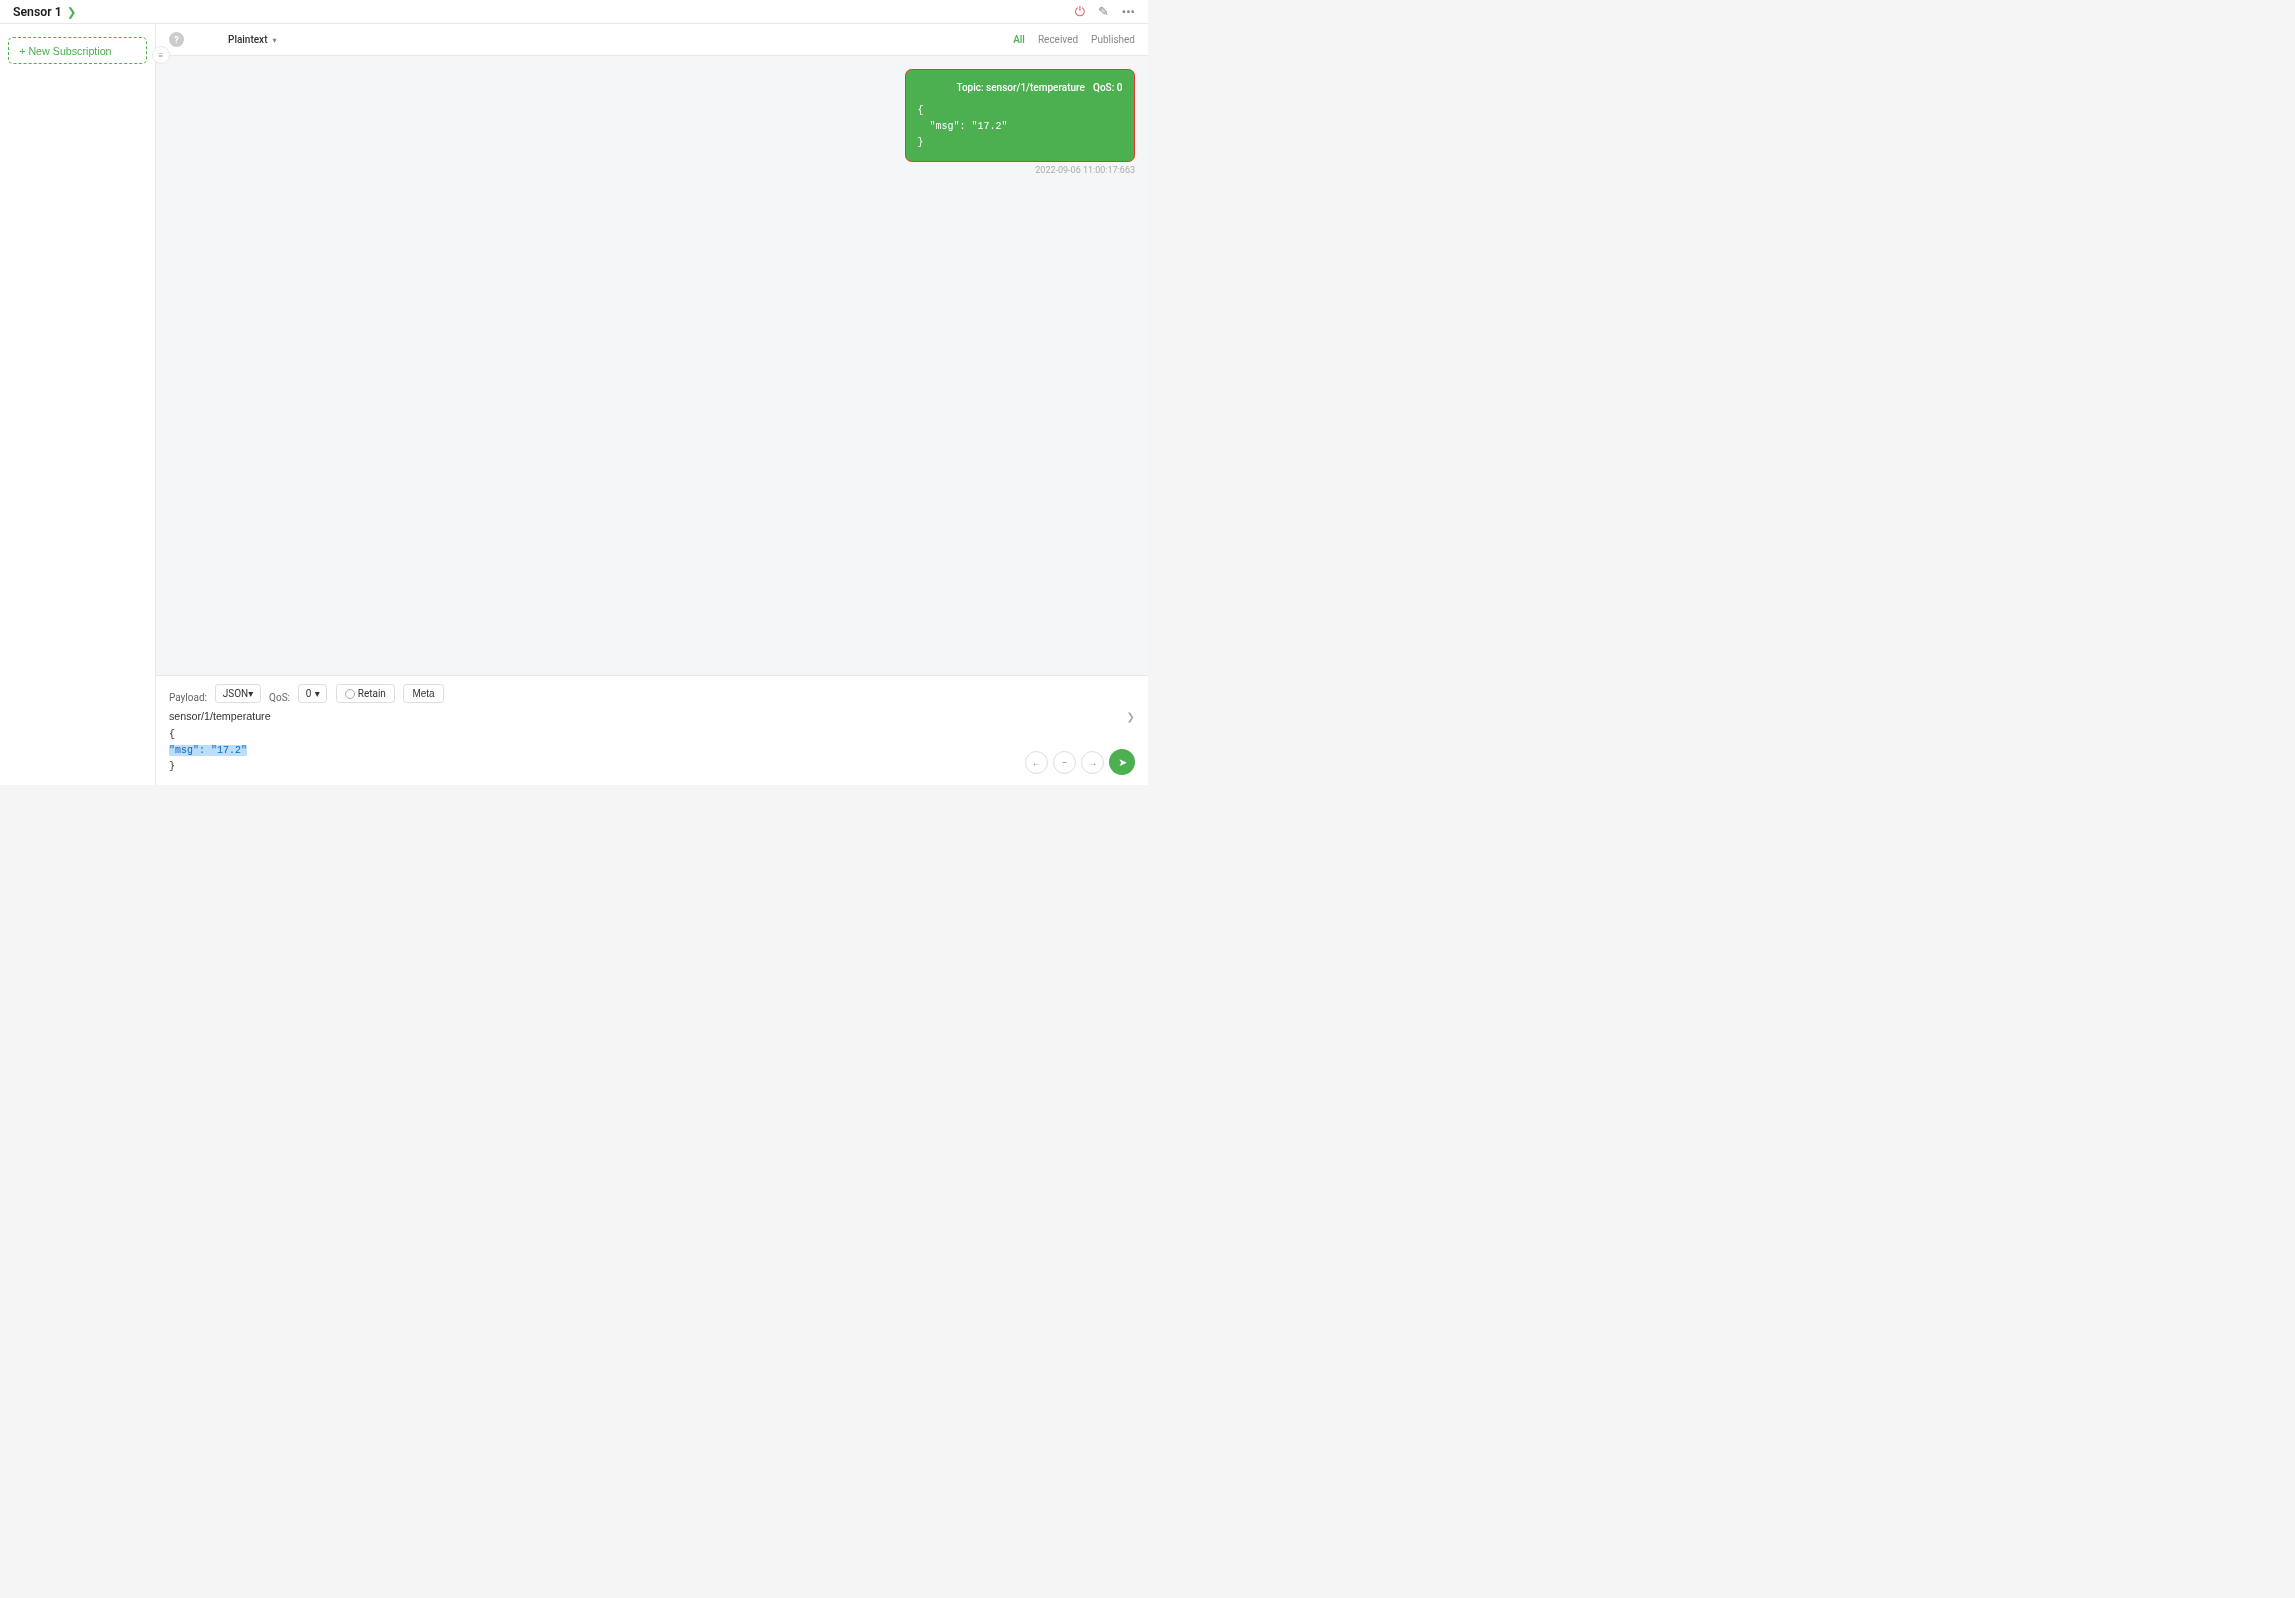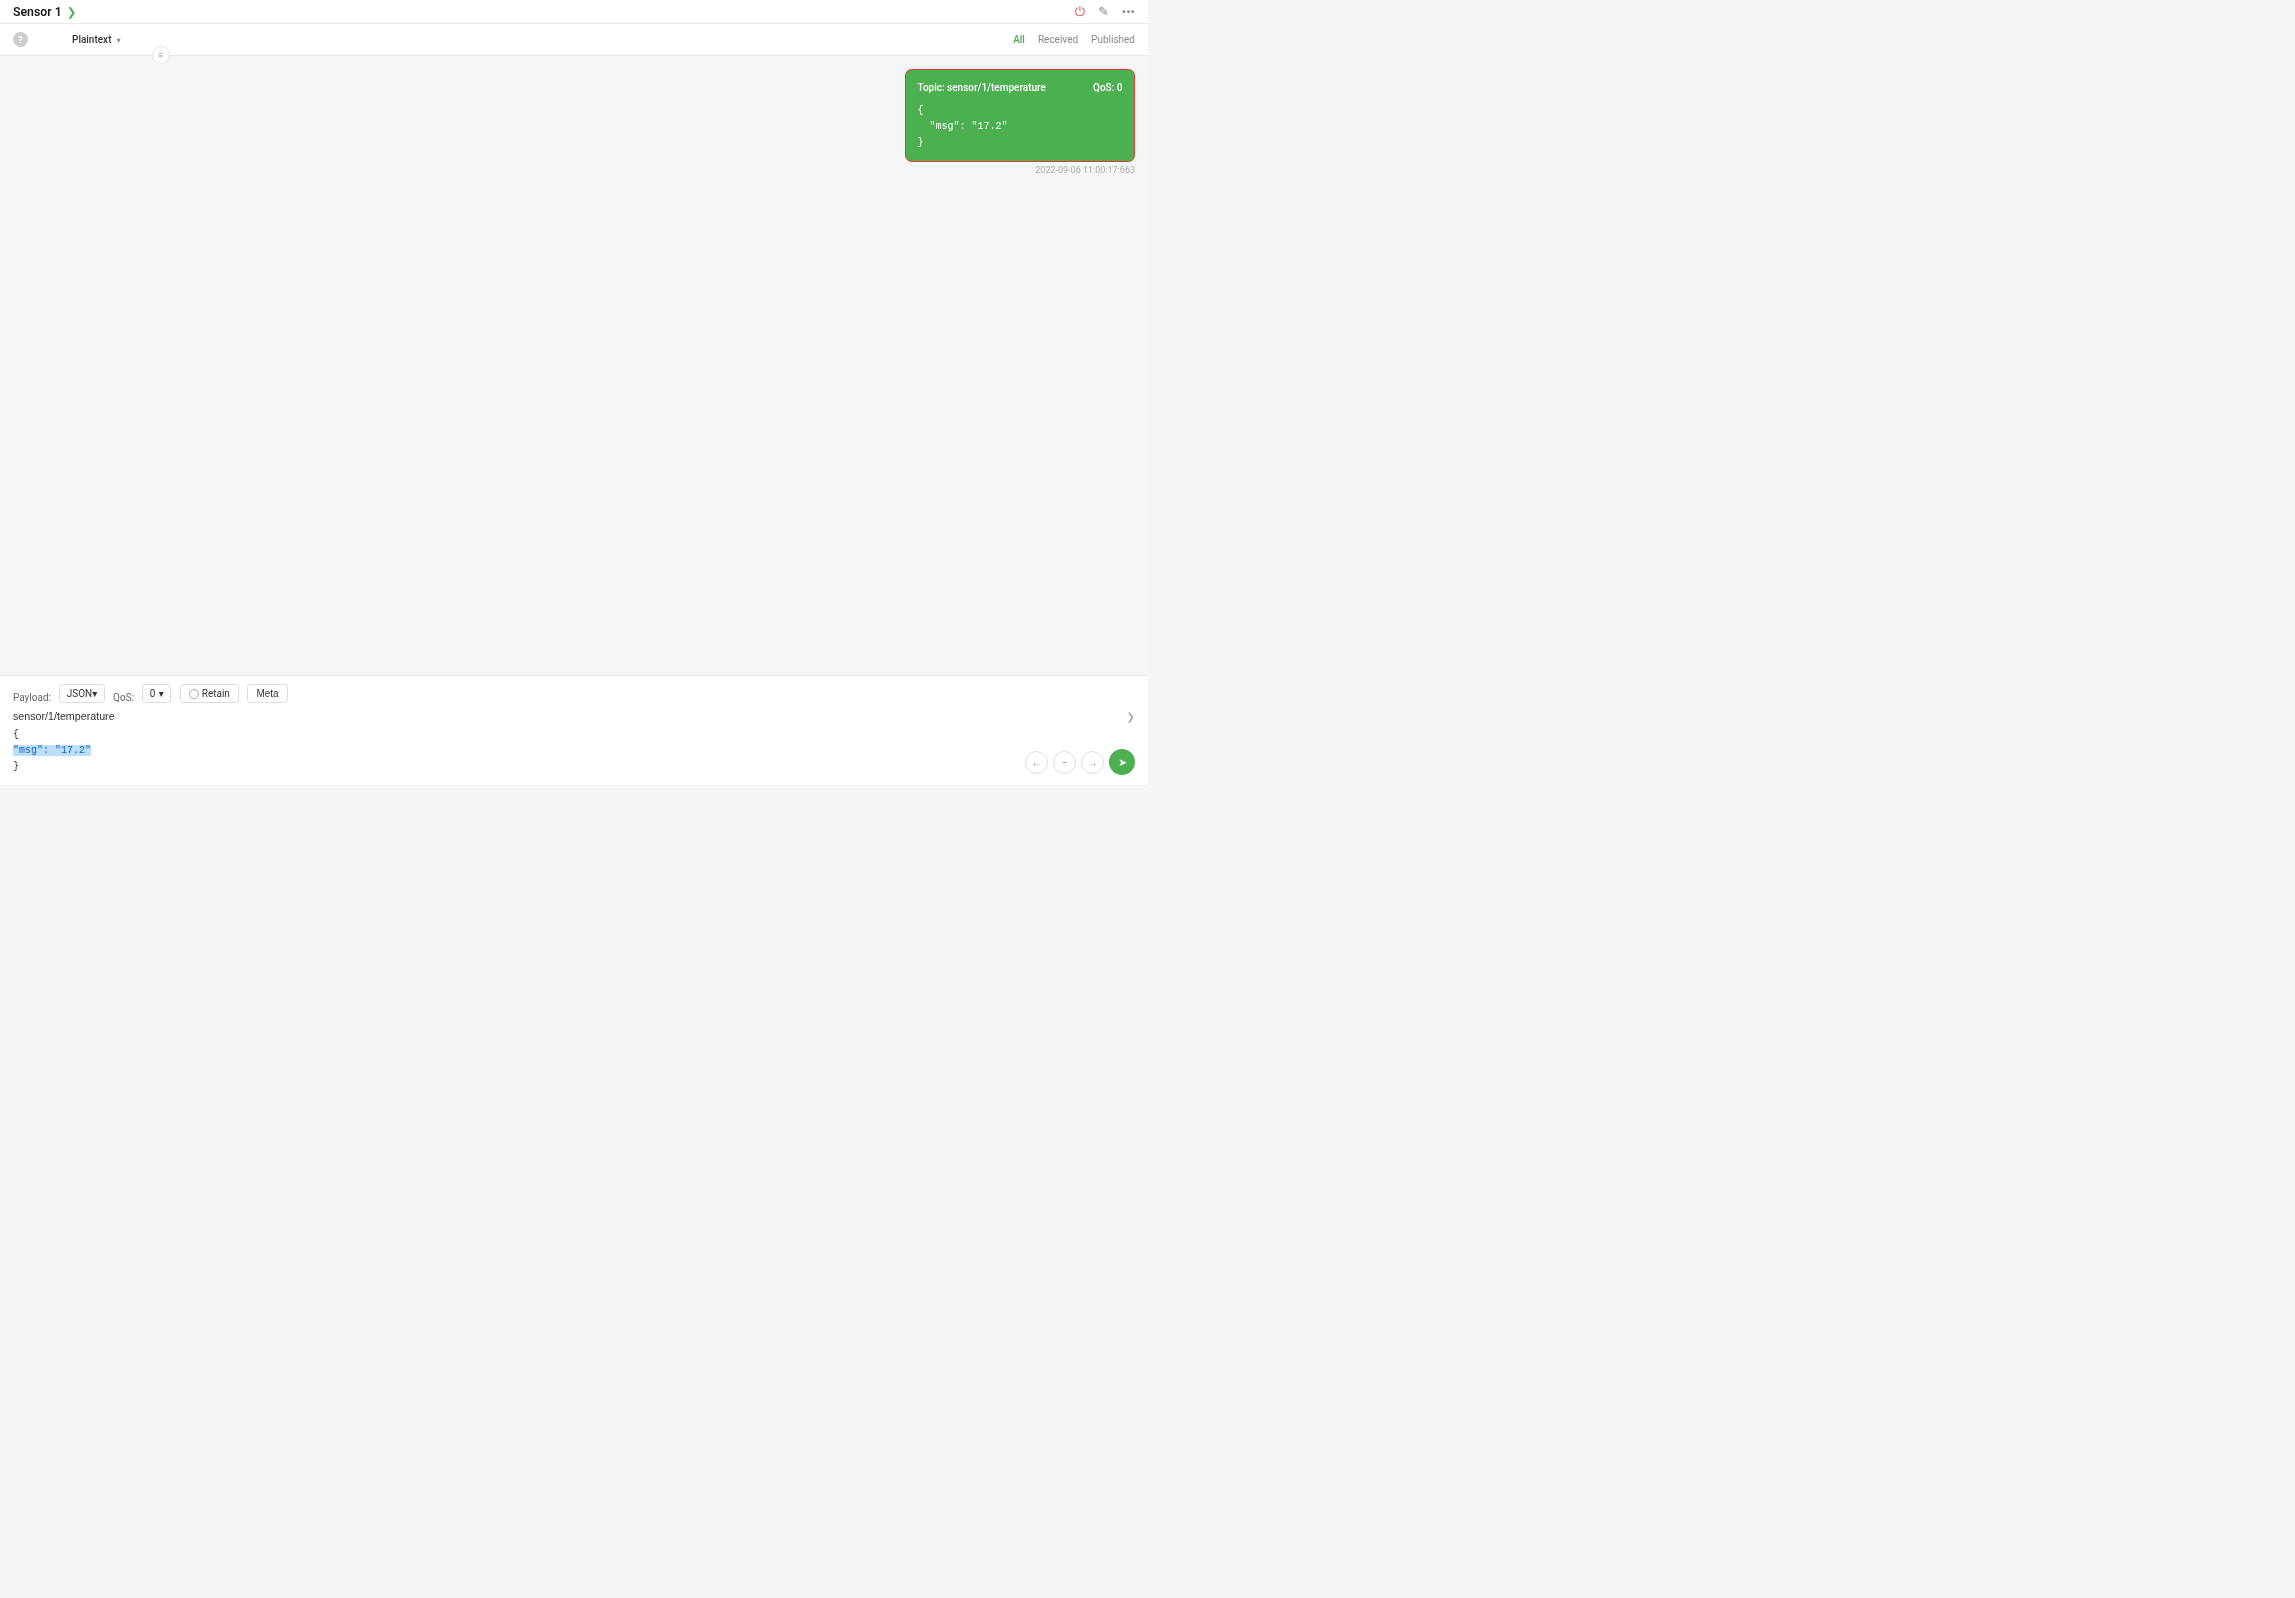--- a/index.html
+++ b/index.html
@@ -167,20 +167,21 @@
       line-height: 1.6;
       width: 100%;
       border: 1.6px solid #e53935;
     }
     .message-bubble-header {
       display: flex;
       justify-content: space-between;
       margin-bottom: 6.6px;
       font-size: 10px;
       font-weight: 500;
+      margin-left: 39px;
     }
     .message-bubble-topic {
       color: #fff;
     }
     .message-bubble-qos {
       color: #fff;
     }
     .message-bubble-body {
       font-family: 'Courier New', monospace;
       font-size: 10px;
@@ -355,20 +356,23 @@
   </div>
   <div class="header-right">
     <span class="header-icon power-icon">⏻</span>
     <span class="header-icon">✎</span>
     <span class="header-icon">•••</span>
   </div>
 </div>
 
 <div class="main-layout">
 
+  <div class="sidebar">
+    <button class="new-subscription-btn">+ New Subscription</button>
+  </div>
 
   <div class="sidebar-collapse-btn">
     <span>≡</span>
   </div>
 
   <div class="relative-wrapper">
     <div class="content-area">
 
       <div class="message-toolbar">
         <div class="toolbar-left">

